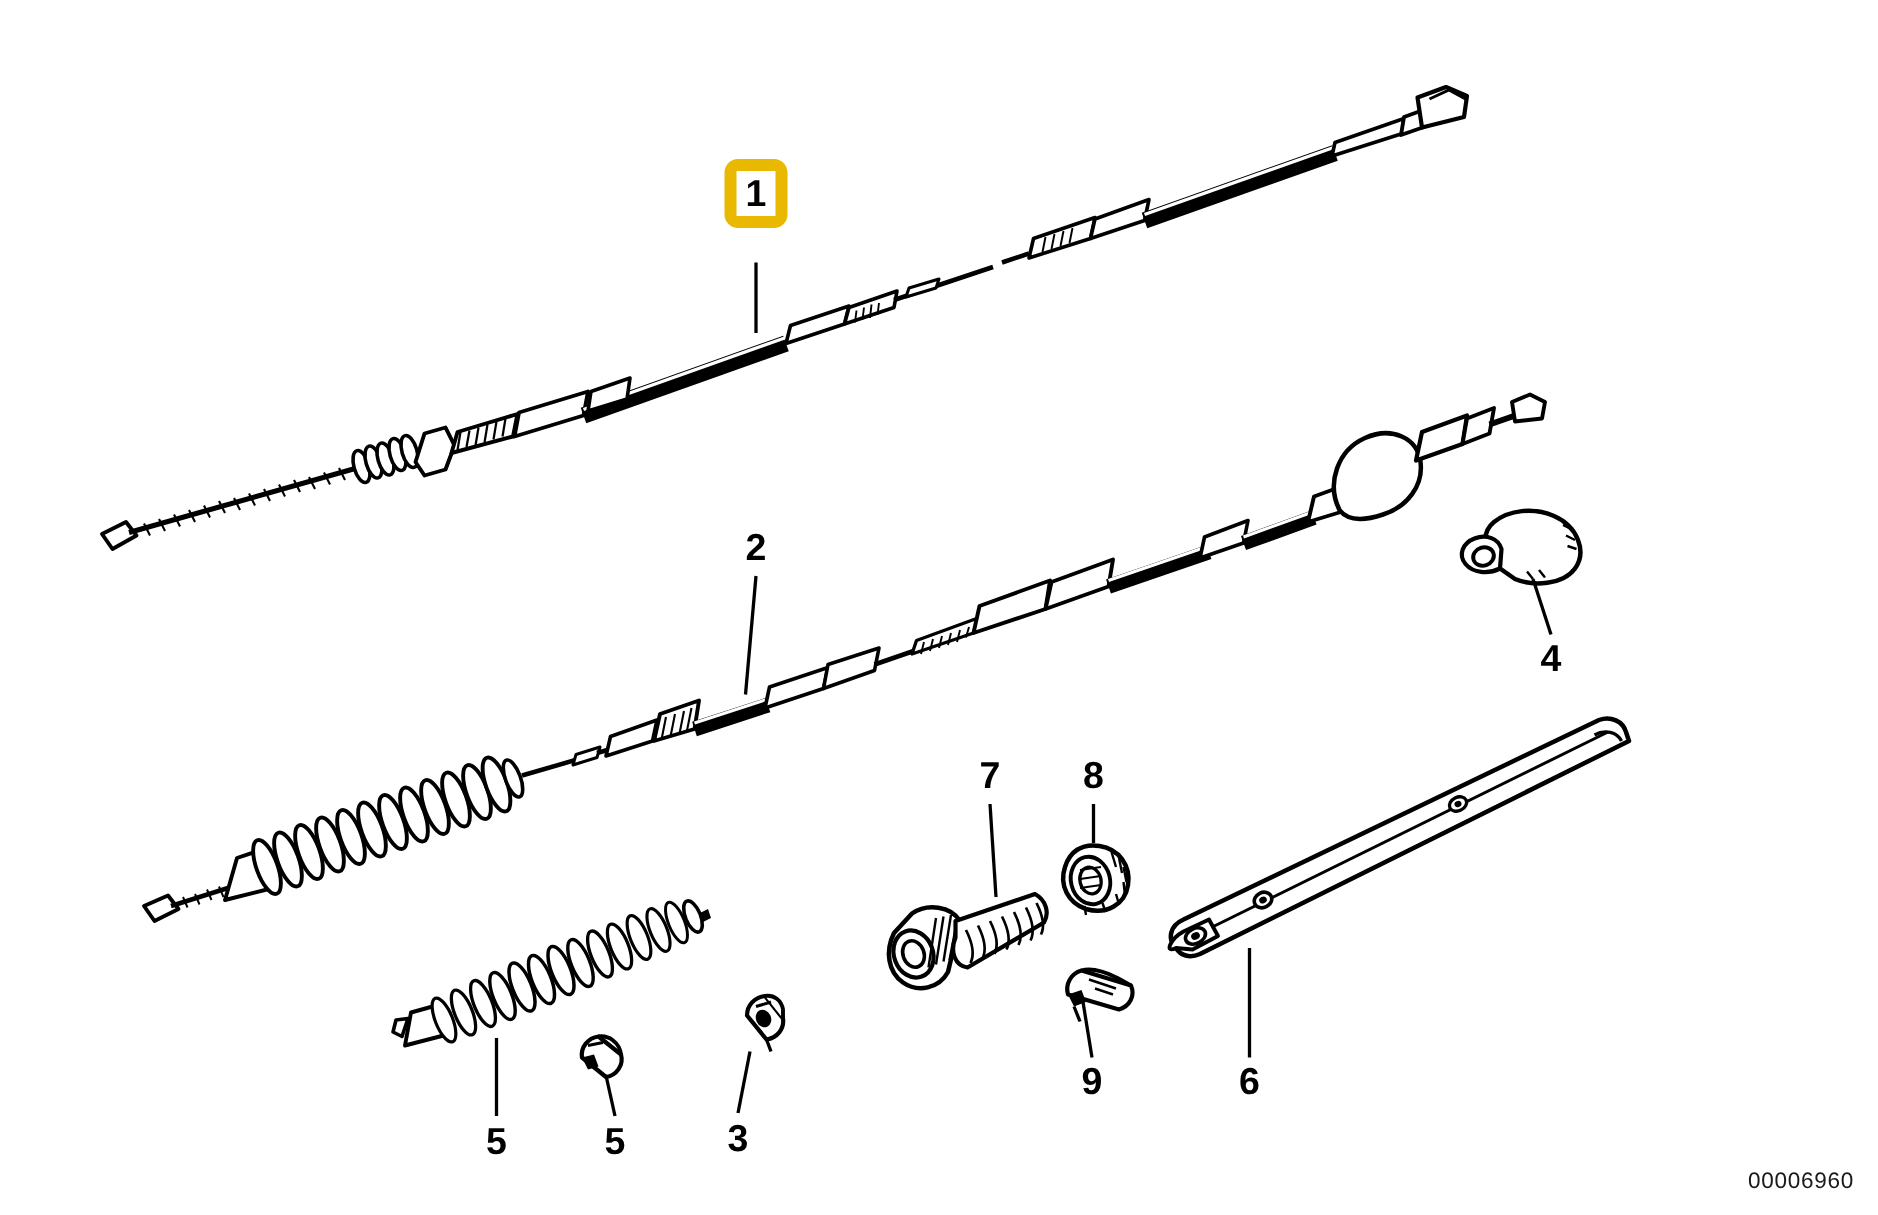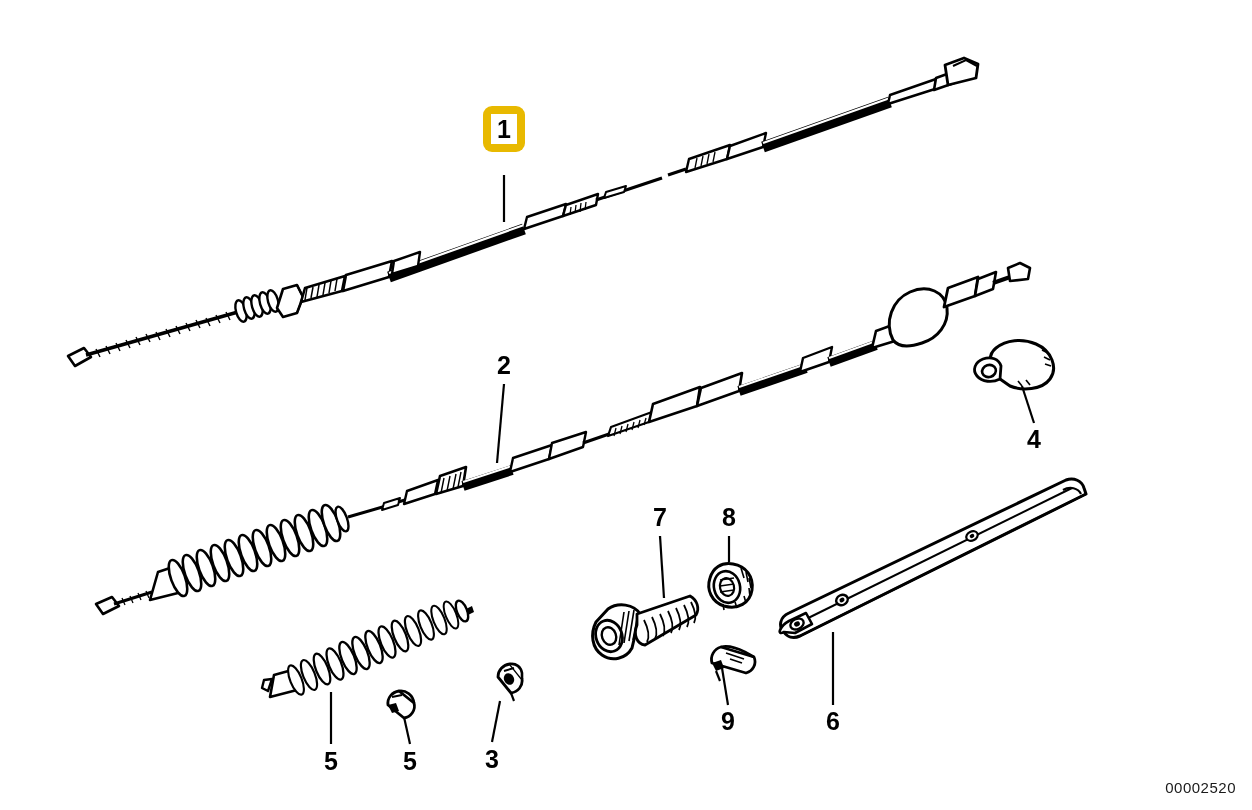--- a/index.html
+++ b/index.html
@@ -429,15 +429,15 @@
       <div class="callout" style="left: 492px; top: 747px;">3</div>
       <div class="callout" style="left: 1034px; top: 427px;">4</div>
       <div class="callout" style="left: 331px; top: 749px;">5</div>
       <div class="callout" style="left: 833px; top: 709px;">6</div>
       <div class="callout" style="left: 660px; top: 505px;">7</div>
       <div class="callout" style="left: 729px; top: 505px;">8</div>
       <div class="callout" style="left: 728px; top: 709px;">9</div>
       <div class="callout" style="left: 410px; top: 749px;">5</div>
     </div>
 
-  <div id="diagram-id">00002520</div>
+  <div id="diagram-id">00006960</div>
 
 </div>
 
 </body></html>

